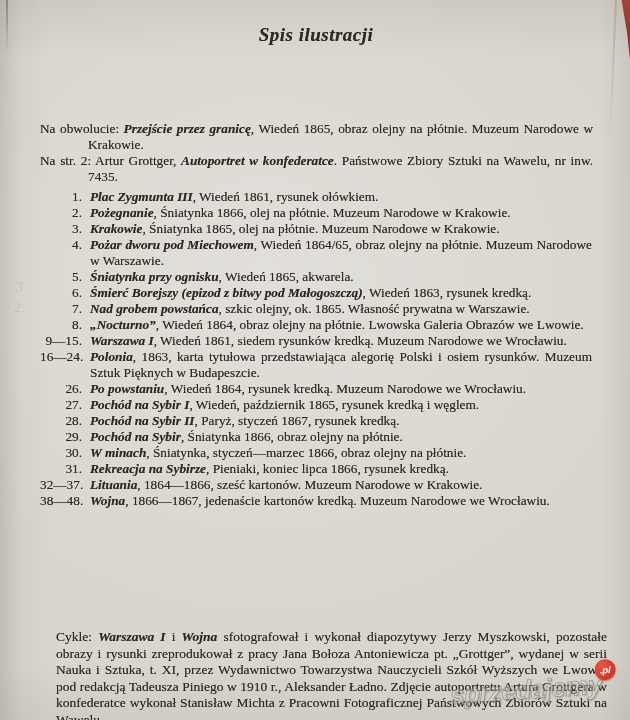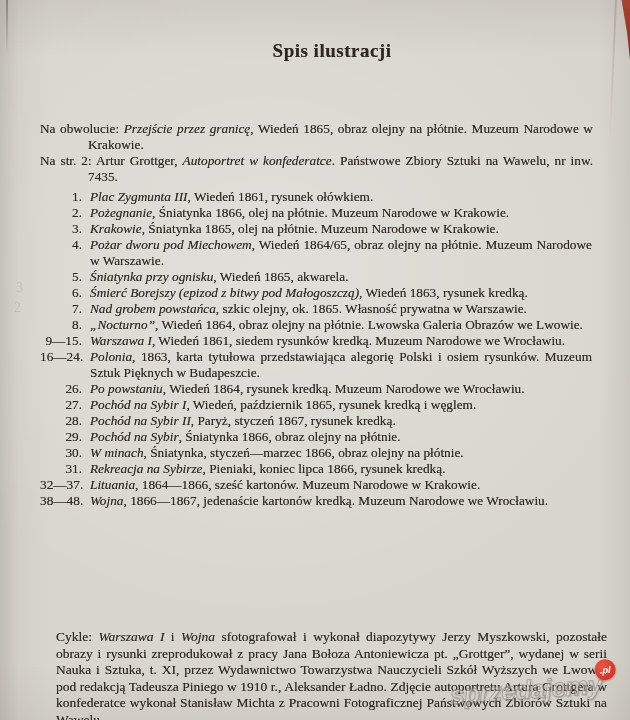--- a/index.html
+++ b/index.html
@@ -16,22 +16,22 @@
       linear-gradient(180deg, rgba(96,90,82,0.10) 0%, rgba(96,90,82,0) 8%, rgba(96,90,82,0) 92%, rgba(96,90,82,0.08) 100%),
       #d9d6cf;
   }
   .photo *{box-sizing:border-box;}
 
   
   .page-text{ text-shadow:0 0 0.5px rgba(46,40,34,0.55); }
 
   .page-title{
     position:absolute; top:24px; left:40px; width:552px;
-    margin:16px; text-align:center;
-    font-size:19px; font-weight:bold; 
+    margin:0; text-align:center;
+    font-size:19px; font-weight:bold; font-style:italic;
     letter-spacing:0.5px;
   }
 
   .notes{ position:absolute; top:121px; left:40px; width:553px; }
   .note{
     padding-left:48px; text-indent:-48px;
     font-size:13.3px; line-height:16px;
     text-align:justify;
   }
 
@@ -48,21 +48,21 @@
     position:absolute; left:0; top:0; width:42px;
     text-align:right; white-space:nowrap;
   }
 
   .colophon{
     position:absolute; top:613px; left:40px; width:551px;
     margin:16px; font-size:13.5px; line-height:16.5px;
     text-align:justify;
   }
 
-  em{ font-style:italic; }
+  em{ font-style:italic;font-weight:bold; }
 
   
   .cover-wedge{
     position:absolute; top:0; right:0; width:13px; height:60px;
     background:linear-gradient(180deg,#a84234 0%, #8f3026 80%);
     clip-path:polygon(35% 0, 100% 0, 100% 100%, 78% 55%);
   }
   .page-edge{
     position:absolute; top:0; right:13px; width:2px; height:140px;
     background:linear-gradient(rgba(151,116,96,0.38), rgba(151,116,96,0));

